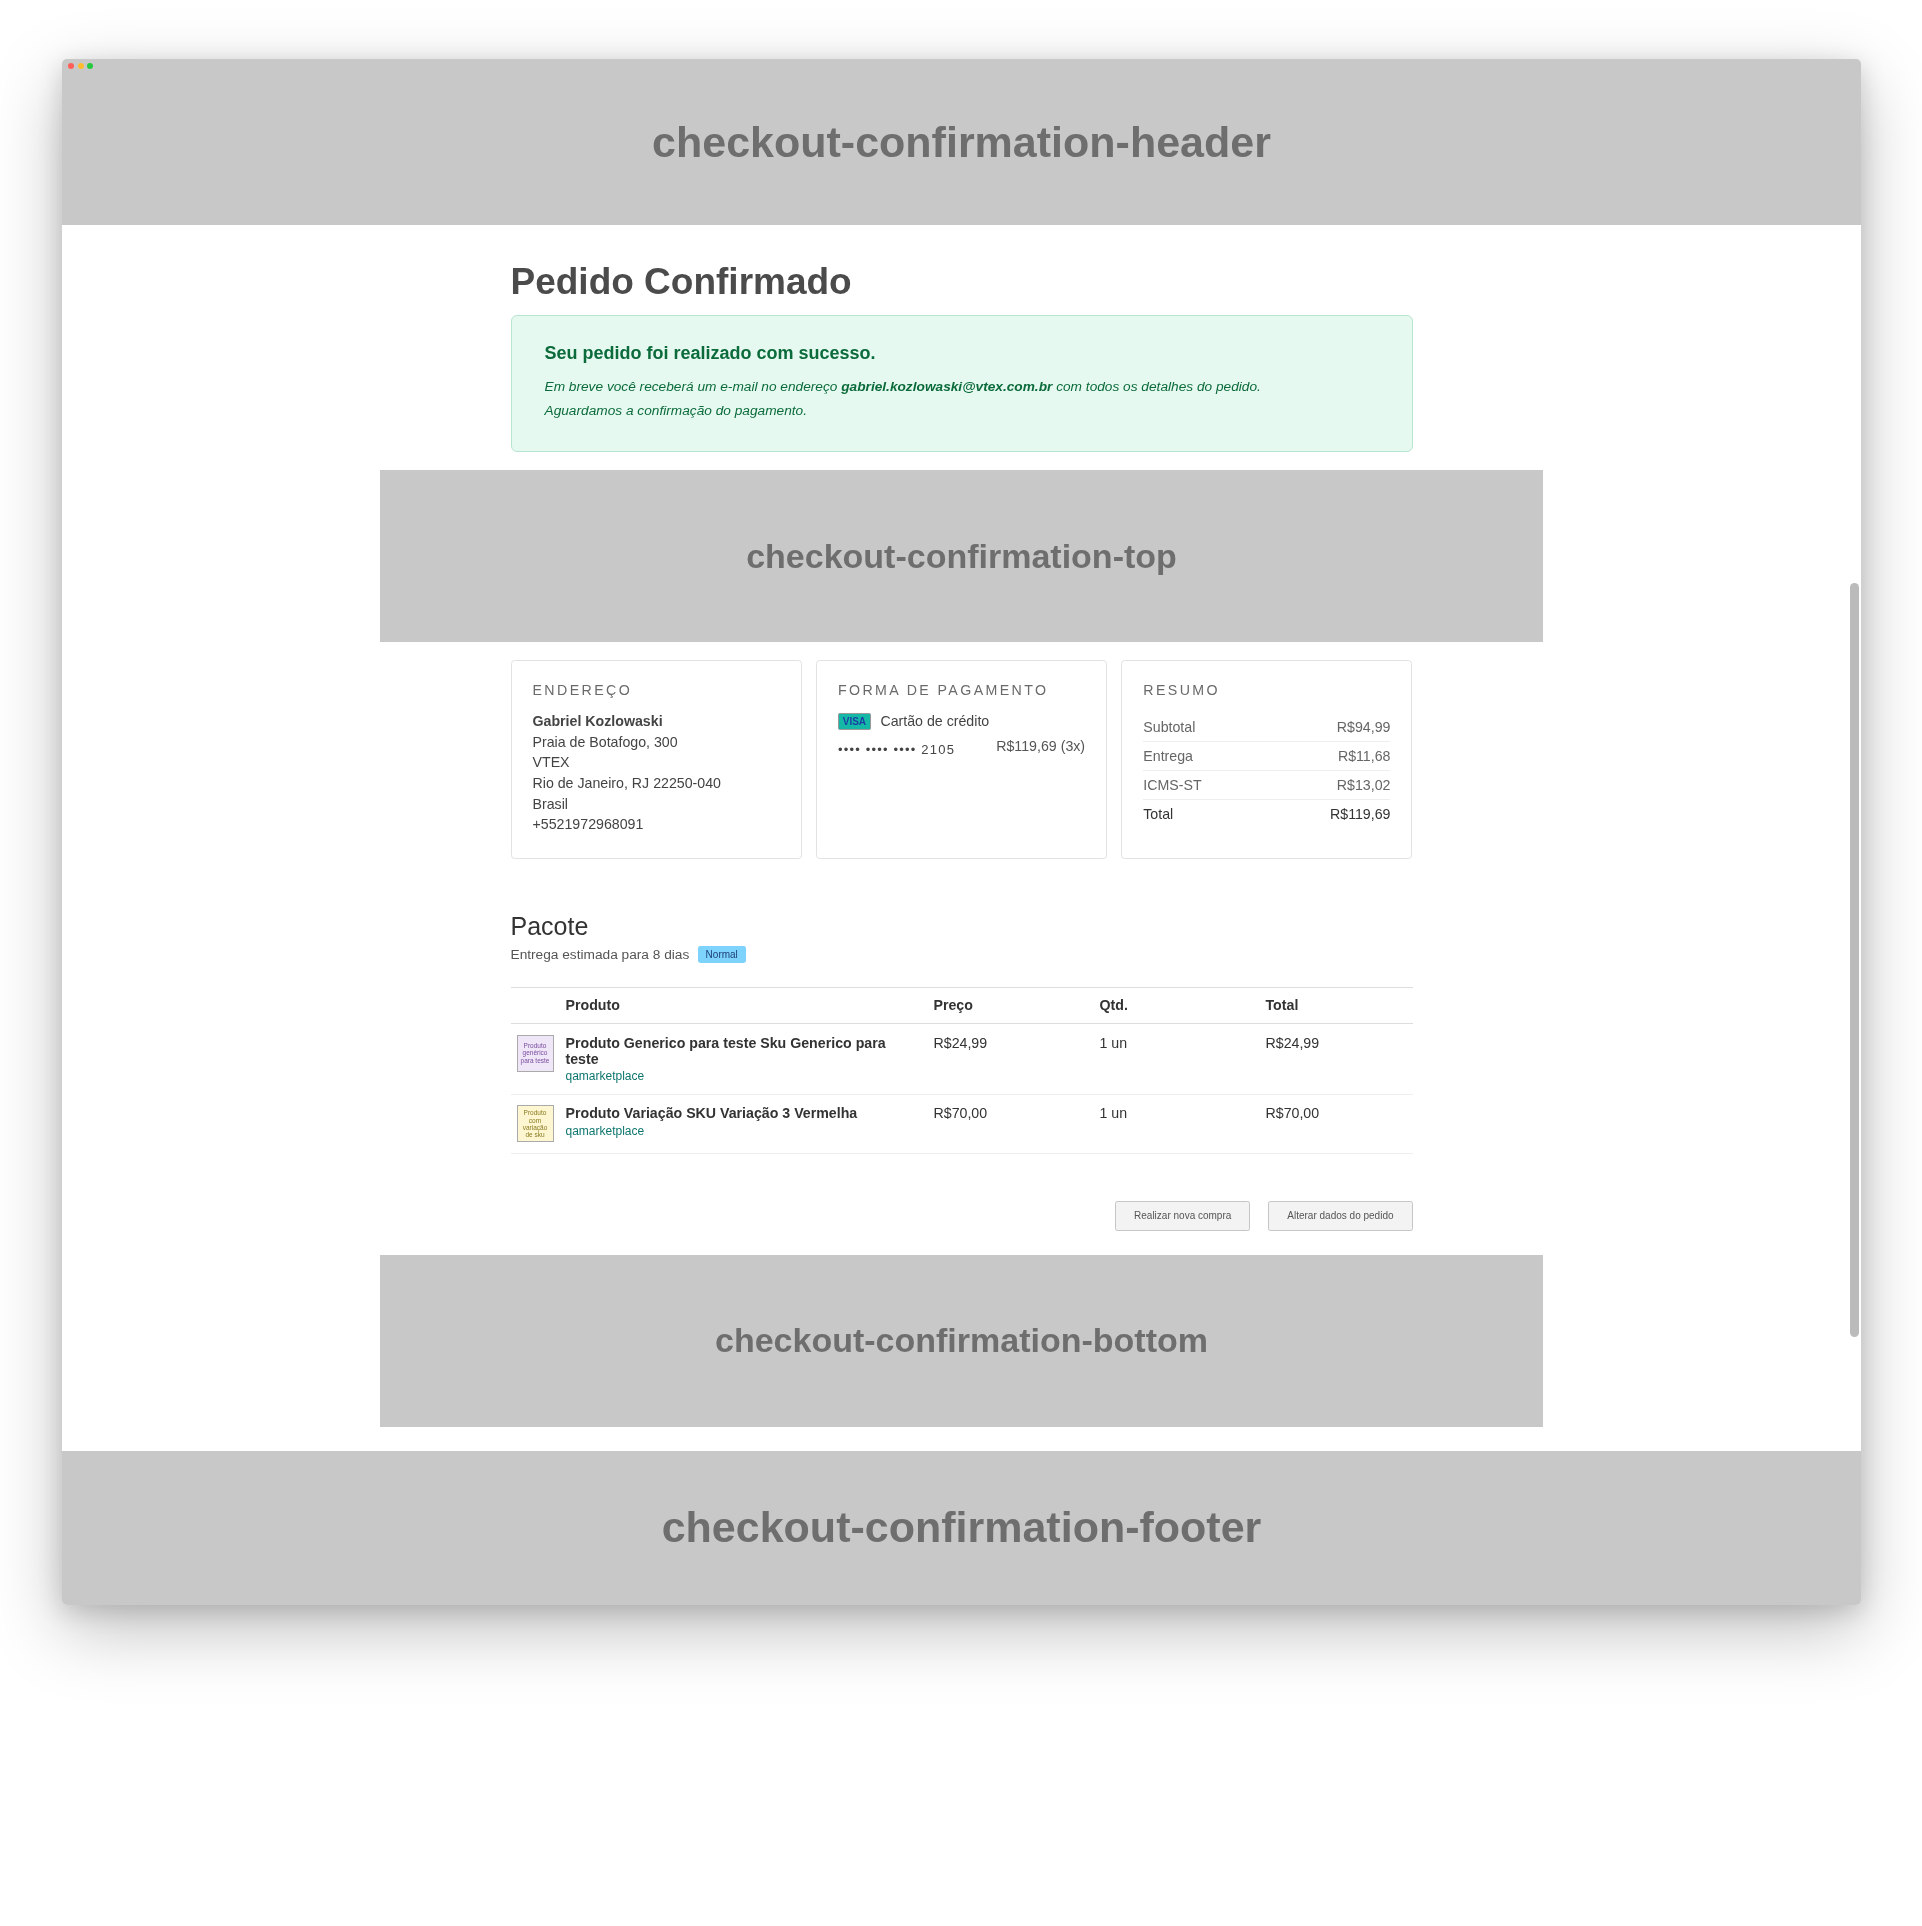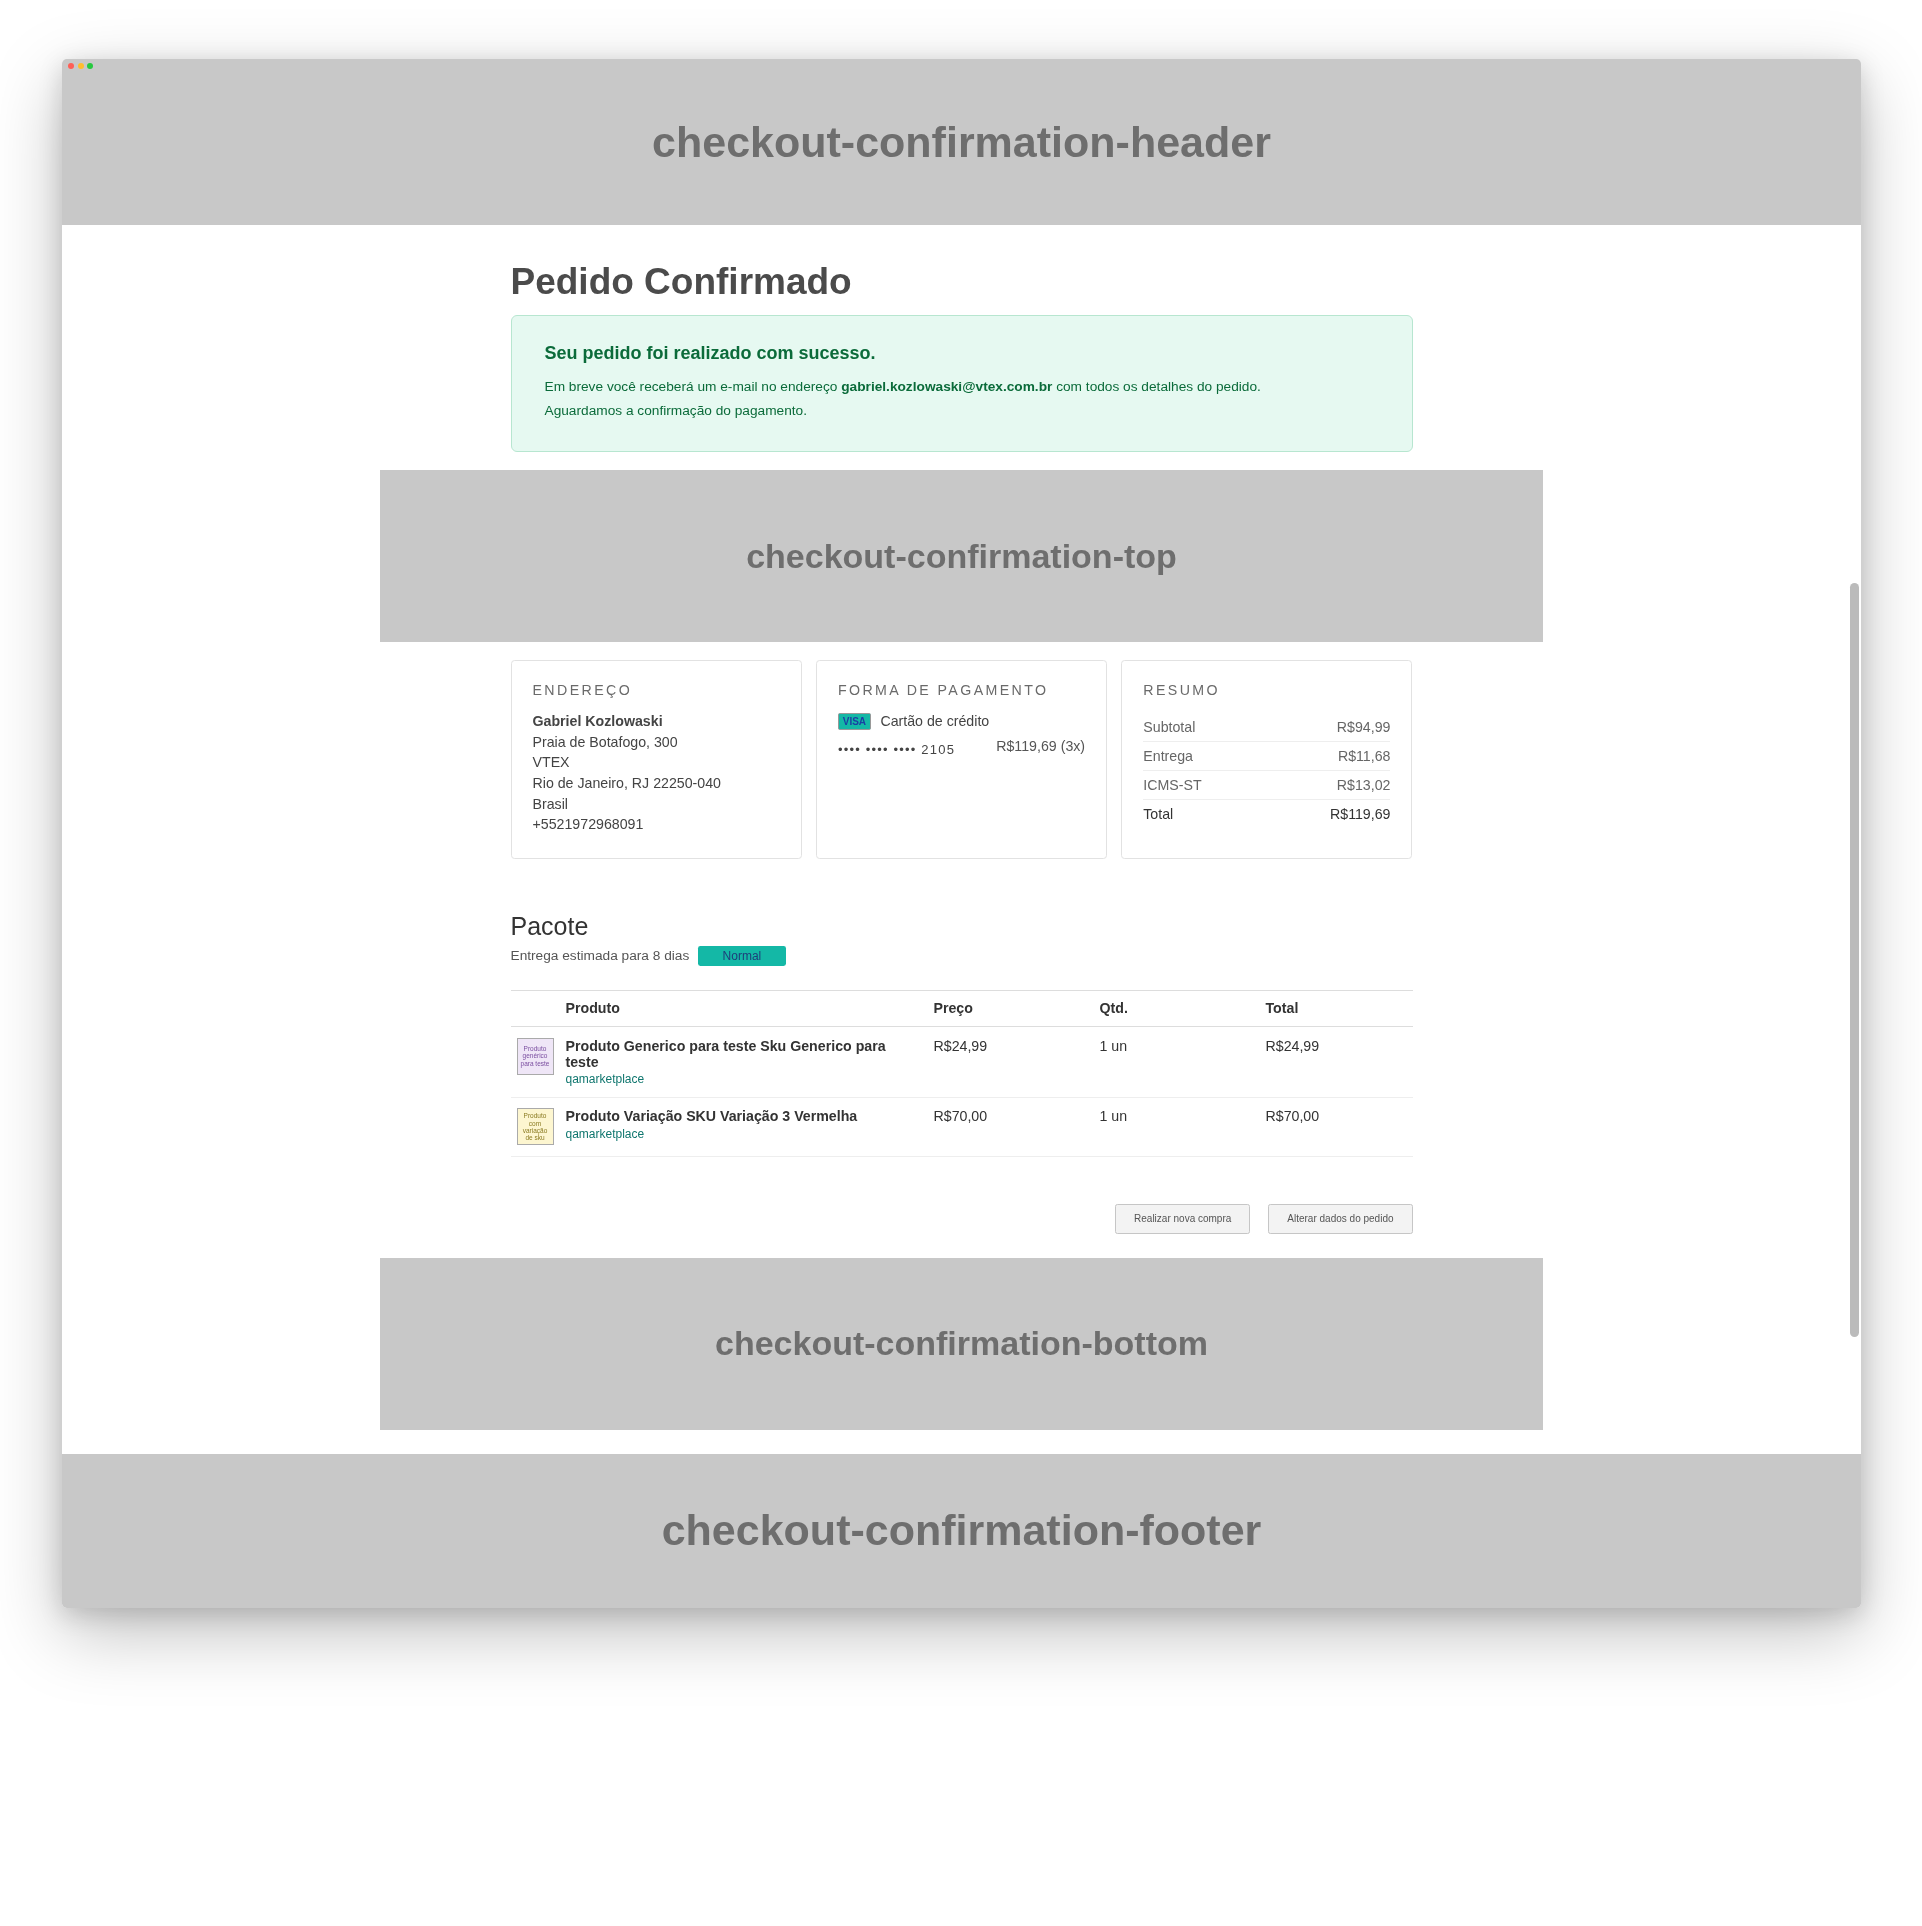--- a/index.html
+++ b/index.html
@@ -71,20 +71,21 @@
     .success-box .headline {
       color: #0b6b3a;
       font-weight: 700;
       font-size: 18px;
       margin-bottom: 15px;
     }
     .success-box p {
       color: #0b6b3a;
       font-size: 13.7px;
       margin-bottom: 9px;
+      font-style: italic;
     }
 
     .order-header {
       padding: 42px 0 18px 0;
     }
     .order-header h2 {
       font-size: 28.5px;
       font-weight: 400;
       color: #333;
     }
@@ -127,21 +128,21 @@
     .summary-row {
       display: flex; justify-content: space-between; padding: 6px 0;
       border-bottom: 0.6px solid #eee; color: #666;
     }
     .summary-row:last-child { border-bottom: none; color: #333; font-weight: 400; }
     .summary-row.total-row { color: #333; }
 
     .package-block { margin-top: 53px; }
     .package-block h3 { font-size: 25px; font-weight: 400; color: #333; }
     .package-sub { font-size: 13.7px; color: #555; margin-top: 4.7px; display: flex; align-items: center; gap: 8.3px; }
-    .badge-normal { background: #14b8a6; color: #1e3f7a; padding: 3px 25px; border-radius: 2.4px; font-size: 12px; }
+    .badge-normal { background: #7dd3fc; color: #1e3f7a; padding: 3px 8px; border-radius: 2.4px; font-size: 10px; }
 
     .product-table { margin-top: 24px; border-collapse: collapse; width: 100%; }
     .product-table th {
       border-bottom: 0.6px solid #ddd; border-top: 0.6px solid #ddd;
       text-align: left; padding: 9.5px 6px; font-size: 14.2px; font-weight: 700; color: #333;
     }
     .product-table td {
       border-bottom: 0.6px solid #eee; padding: 10.7px 6px; font-size: 14.2px; color: #333; vertical-align: top;
     }
     .product-table th.price, .product-table td.price,

